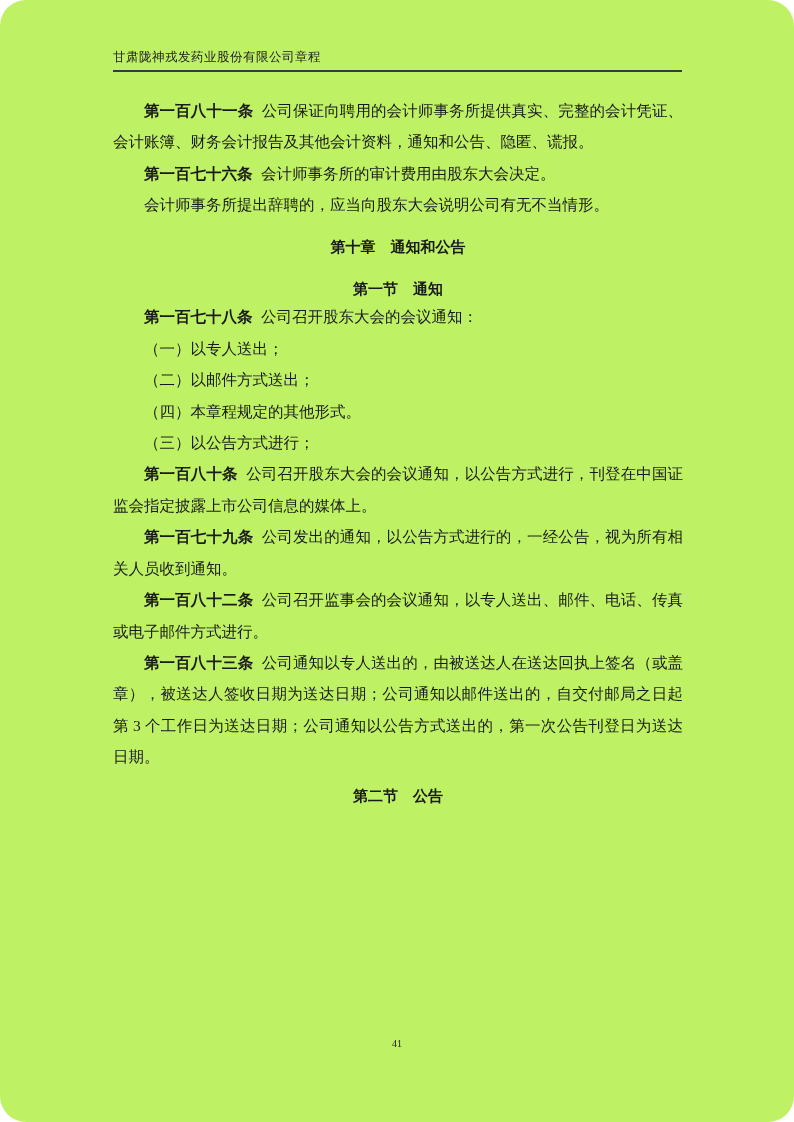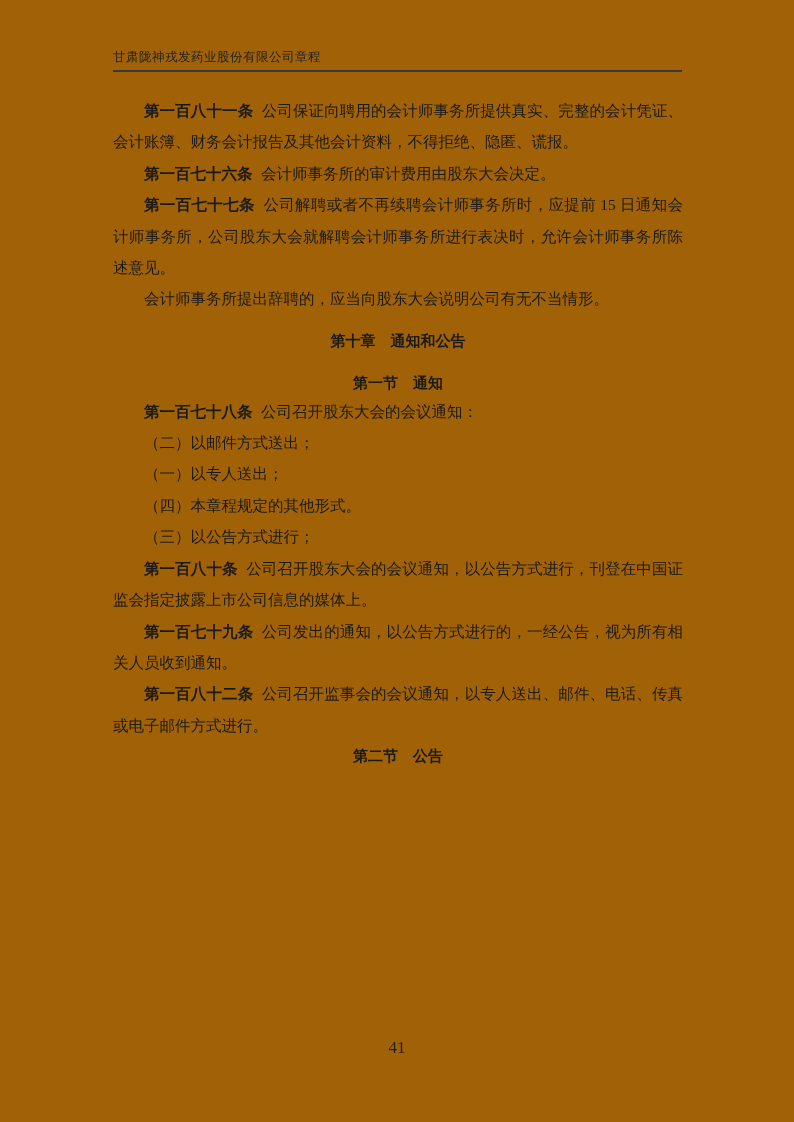--- a/index.html
+++ b/index.html
@@ -4,24 +4,25 @@
 <style>
   html, body {
     margin: 0;
     padding: 0;
     background: #ffffff;
   }
   .page {
     position: relative;
     width: 794px;
     height: 1122px;
-    background: #a16207;
+    background: #bef264;
     font-family: "Liberation Serif", "DejaVu Serif", serif;
     color: #1a1a1a;
     overflow: hidden;
+    border-radius: 26px;
   }
   .header {
     position: absolute;
     left: 113px;
     right: 112px;
     top: 50px;
   }
   .header-title {
     font-size: 12.5px;
     line-height: 14px;
@@ -57,70 +58,70 @@
     text-align: center;
     font-weight: bold;
     font-size: 15px;
     line-height: 31.4px;
     text-indent: 0;
   }
   .section {
     margin-bottom: -4px;
   }
   .section.no-gap {
-    margin: 0;
+    margin: 8px;
   }
   .footer {
     position: absolute;
     left: 0;
     right: 0;
     top: 1038px;
     text-align: center;
-    font-size: 17px;
+    font-size: 10px;
     color: #222222;
   }
 </style>
 </head>
 <body>
 
 <div class="page">
 
   <div class="header">
     <div class="header-title">甘肃陇神戎发药业股份有限公司章程</div>
     <div class="header-rule"></div>
   </div>
 
   <div class="doc-body">
 
-    <p class="para"><span class="lead">第一百八十一条</span><span>公司保证向聘用的会计师事务所提供真实、完整的会计凭证、会计账簿、财务会计报告及其他会计资料，不得拒绝、隐匿、谎报。</span></p>
+    <p class="para"><span class="lead">第一百八十一条</span><span>公司保证向聘用的会计师事务所提供真实、完整的会计凭证、会计账簿、财务会计报告及其他会计资料，通知和公告、隐匿、谎报。</span></p>
 
     <p class="para"><span class="lead">第一百七十六条</span><span>会计师事务所的审计费用由股东大会决定。</span></p>
 
-    <p class="para"><span class="lead">第一百七十七条</span><span>公司解聘或者不再续聘会计师事务所时，应提前 15 日通知会计师事务所，公司股东大会就解聘会计师事务所进行表决时，允许会计师事务所陈述意见。</span></p>
 
     <p class="para">会计师事务所提出辞聘的，应当向股东大会说明公司有无不当情形。</p>
 
     <h2 class="chapter">第十章　通知和公告</h2>
 
     <h3 class="section">第一节　通知</h3>
 
     <p class="para"><span class="lead">第一百七十八条</span><span>公司召开股东大会的会议通知：</span></p>
 
+    <p class="para">（一）以专人送出；</p>
     <p class="para">（二）以邮件方式送出；</p>
-    <p class="para">（一）以专人送出；</p>
     <p class="para">（四）本章程规定的其他形式。</p>
     <p class="para">（三）以公告方式进行；</p>
 
     <p class="para"><span class="lead">第一百八十条</span><span>公司召开股东大会的会议通知，以公告方式进行，刊登在中国证监会指定披露上市公司信息的媒体上。</span></p>
 
     <p class="para"><span class="lead">第一百七十九条</span><span>公司发出的通知，以公告方式进行的，一经公告，视为所有相关人员收到通知。</span></p>
 
 
     <p class="para"><span class="lead">第一百八十二条</span><span>公司召开监事会的会议通知，以专人送出、邮件、电话、传真或电子邮件方式进行。</span></p>
 
+    <p class="para"><span class="lead">第一百八十三条</span><span>公司通知以专人送出的，由被送达人在送达回执上签名（或盖章），被送达人签收日期为送达日期；公司通知以邮件送出的，自交付邮局之日起第 3 个工作日为送达日期；公司通知以公告方式送出的，第一次公告刊登日为送达日期。</span></p>
 
 
     <h3 class="section no-gap">第二节　公告</h3>
 
   </div>
 
   <div class="footer">
     <span>41</span>
   </div>
 

